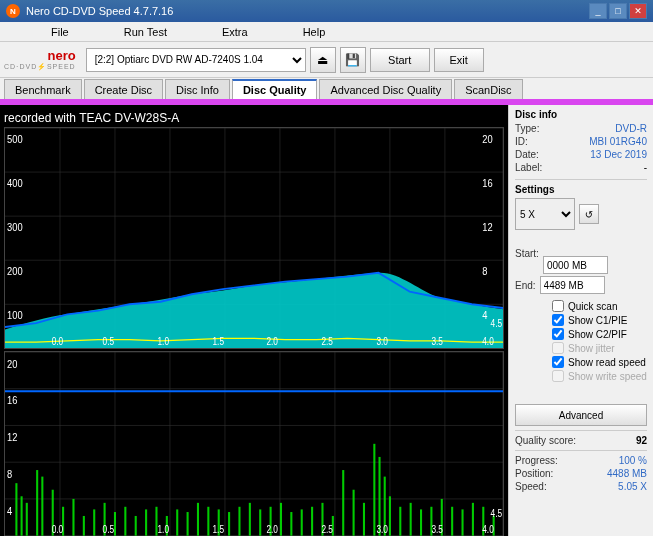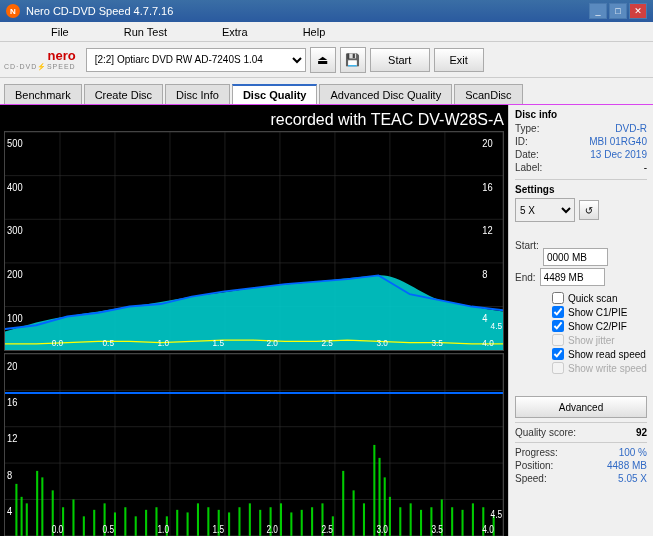--- a/index.html
+++ b/index.html
@@ -22,43 +22,43 @@
     .toolbar { background: #f0f0f0; height: 36px; display: flex; align-items: center; padding: 2px 4px; border-bottom: 1px solid #ccc; gap: 4px; }
     .nero-logo { display: flex; flex-direction: column; align-items: flex-end; margin-right: 6px; }
     .nero-text { font-size: 13px; font-weight: bold; color: #cc0000; }
     .cdspeed-text { font-size: 7px; color: #888; letter-spacing: 1px; }
     .drive-select { height: 24px; width: 220px; font-size: 10px; border: 1px solid #aaa; background: white; padding: 1px 4px; }
     .toolbar-btn { height: 26px; width: 26px; border: 1px solid #aaa; background: linear-gradient(to bottom, #fff, #e0e0e0); cursor: pointer; display: flex; align-items: center; justify-content: center; font-size: 12px; }
     .start-btn { height: 24px; width: 60px; border: 1px solid #aaa; background: linear-gradient(to bottom, #fff, #e0e0e0); cursor: pointer; font-size: 11px; }
     .exit-btn { height: 24px; width: 50px; border: 1px solid #aaa; background: linear-gradient(to bottom, #fff, #e0e0e0); cursor: pointer; font-size: 11px; }
 
     
-    .tabs { background: #f0f0f0; height: 27px; display: flex; align-items: flex-end; padding: 0 4px; border-bottom: 1px solid #d946ef; }
+    .tabs { background: #f0f0f0; height: 27px; display: flex; align-items: flex-end; padding: 0 4px; border-bottom: 6px solid #d946ef; }
     .tab { padding: 3px 10px; font-size: 11px; border: 1px solid #aaa; border-bottom: none; cursor: pointer; background: #e0e0e0; margin-right: 2px; height: 20px; display: flex; align-items: center; }
     .tab.active { background: white; border-top: 2px solid #316ac5; font-weight: bold; z-index: 1; }
 
     
     .main-content { display: flex; height: calc(536px - 22px - 20px - 36px - 22px); }
 
     
     .chart-area { flex: 1; background: #000; padding: 4px; display: flex; flex-direction: column; }
-    .chart-title { color: white; font-size: 16px; text-align: right; padding: 2px 0; }
+    .chart-title { color: white; font-size: 12px; text-align: left; padding: 2px 0; }
     .chart-wrapper { position: relative; flex: 1; background: #000; border: 1px solid #444; }
 
     
     .right-panel { width: 145px; background: #f0f0f0; border-left: 1px solid #ccc; padding: 4px 6px; font-size: 10px; overflow-y: auto; }
     .panel-section { margin-bottom: 6px; }
     .panel-title { font-weight: bold; font-size: 10px; margin-bottom: 3px; color: #000; }
     .panel-row { display: flex; justify-content: space-between; margin-bottom: 2px; }
     .panel-label { color: #333; }
     .panel-value { color: #316ac5; font-weight: normal; }
     .panel-value.black { color: #000; }
     .divider { height: 1px; background: #ccc; margin: 4px 0; }
     .settings-row { display: flex; align-items: center; gap: 4px; margin-bottom: 2px; }
-    .settings-select { width: 60px; height: 24px; font-size: 10px; border: 1px solid #aaa; }
+    .settings-select { width: 60px; height: 32px; font-size: 10px; border: 1px solid #aaa; }
     .settings-input { width: 70px; height: 18px; font-size: 10px; border: 1px solid #aaa; padding: 1px 3px; }
     .check-row { display: flex; align-items: center; gap: 4px; margin-bottom: 2px; padding-left: 37px; }
     input[type="checkbox"] { width: 12px; height: 12px; }
     .check-label { font-size: 10px; }
     .disabled-label { color: #aaa; }
     .advanced-btn { width: 100%; height: 22px; background: linear-gradient(to bottom, #fff, #e0e0e0); border: 1px solid #aaa; cursor: pointer; font-size: 10px; margin-top: 20px; }
     .quality-row { display: flex; justify-content: space-between; margin-top: 4px; font-size: 10px; }
     .quality-score { font-weight: bold; color: #000; }
     .progress-section { margin-top: 4px; }
     .progress-row { display: flex; justify-content: space-between; margin-bottom: 2px; font-size: 10px; }

